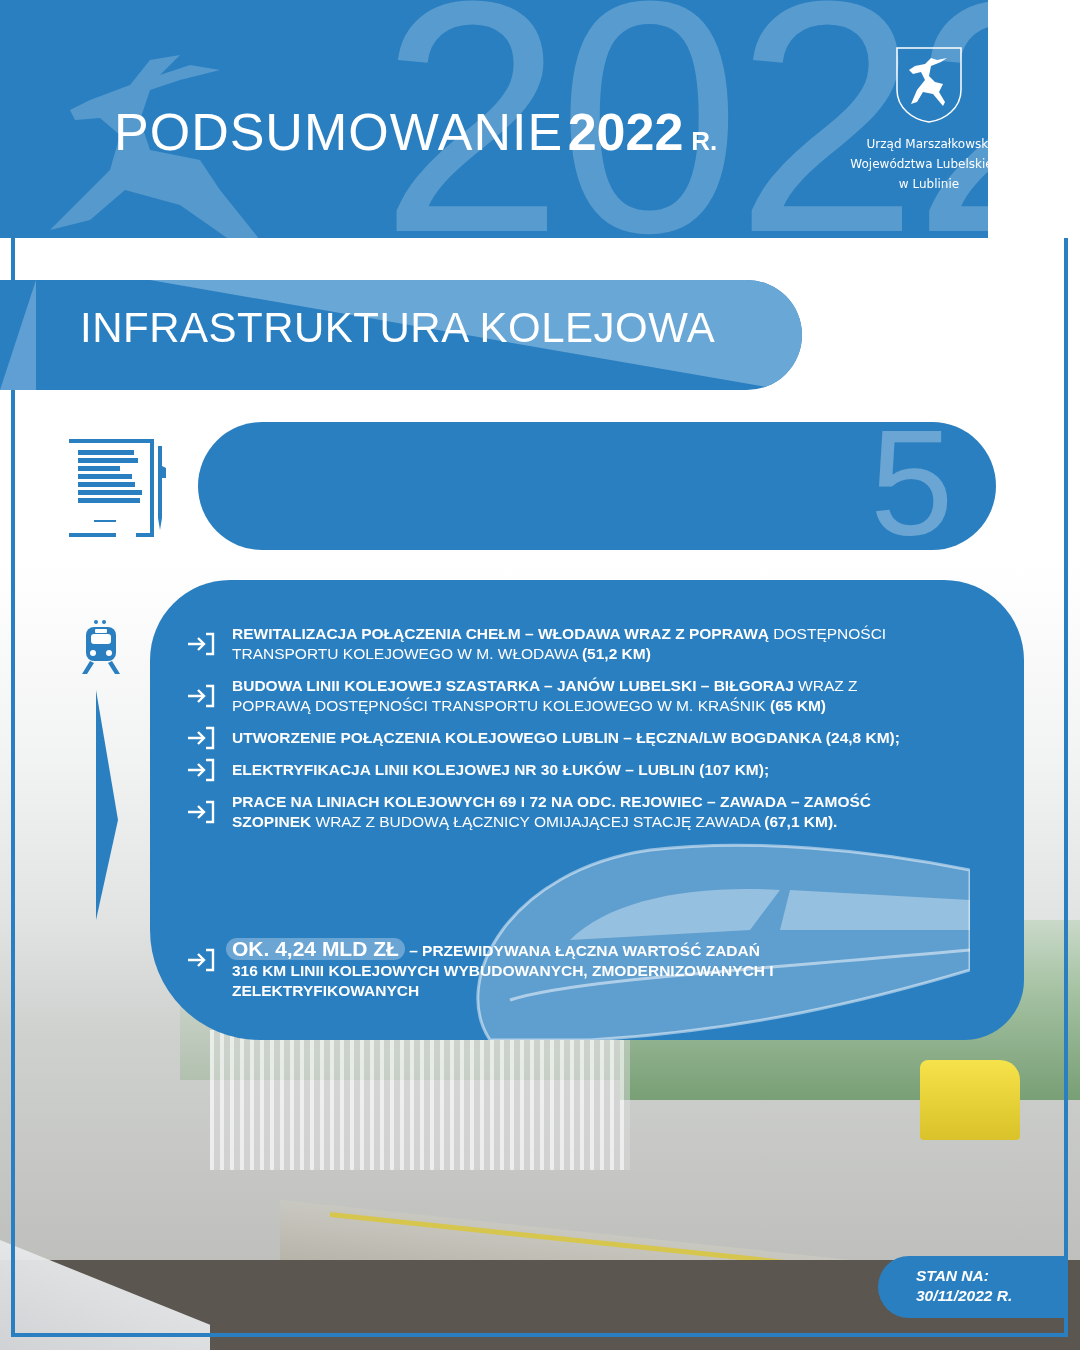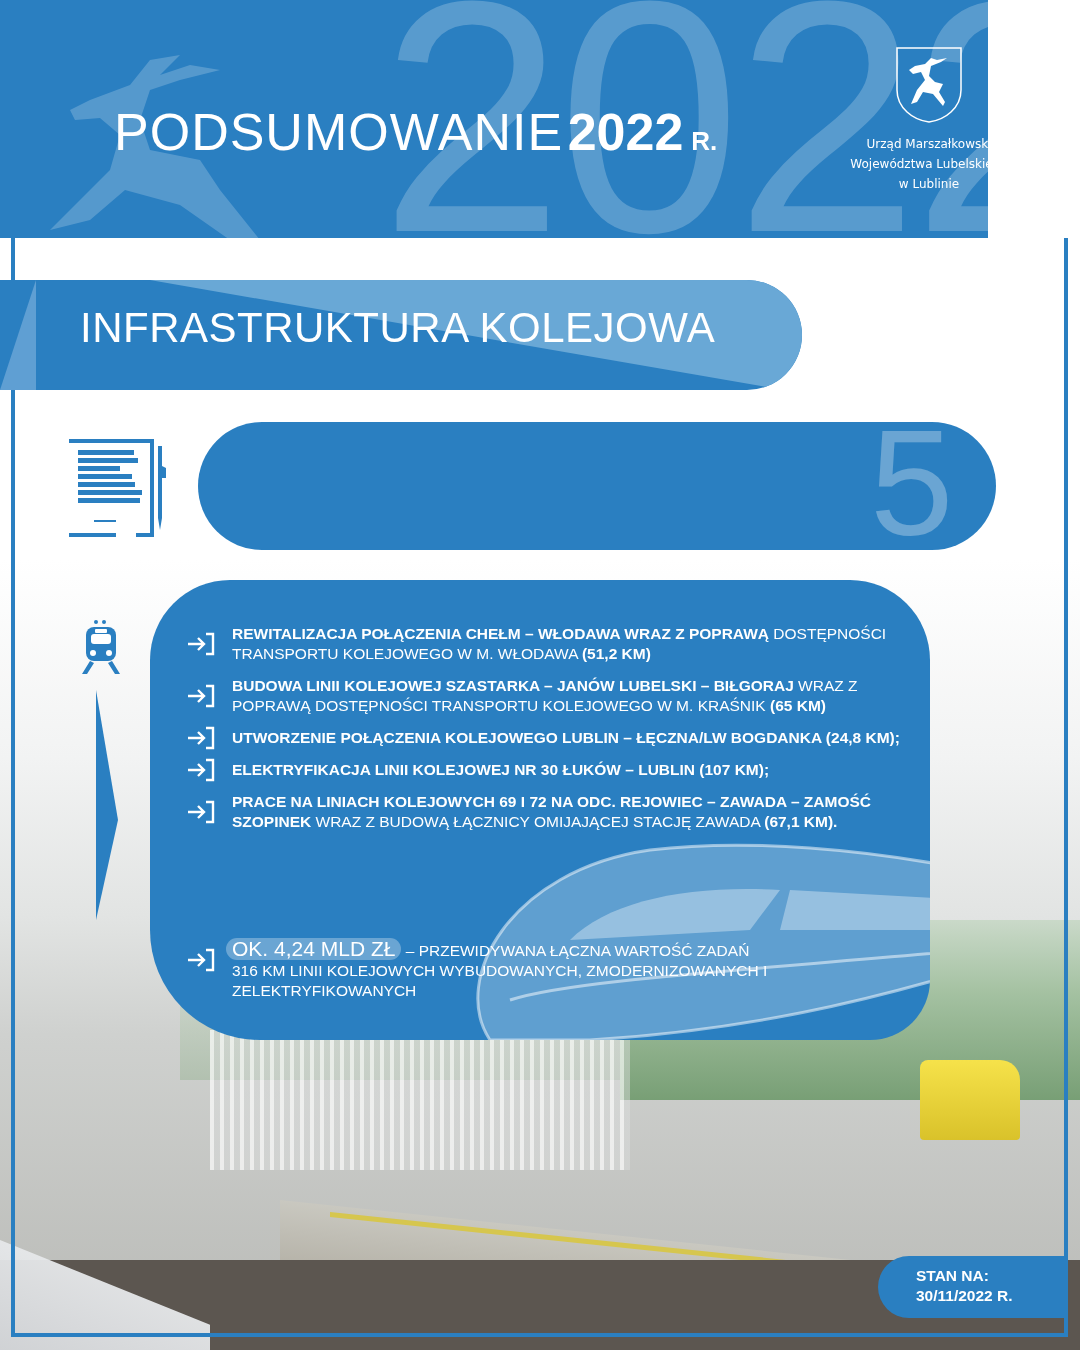--- a/index.html
+++ b/index.html
@@ -44,33 +44,33 @@
 
   
   .doc-icon { position: absolute; left: 66px; top: 438px; width: 106px; height: 100px; }
   .contracts { position: absolute; left: 198px; top: 422px; width: 798px; height: 128px; background: #2a7fc1; border-radius: 64px; overflow: hidden; }
   .contracts .big5 { position: absolute; left: 672px; top: -14px; font-size: 150px; color: rgba(255,255,255,.3); line-height: 1; }
   .contracts .text { position: absolute; left: 44px; top: 34px; width: 720px; color: #fff; font-size: 16.5px; font-weight: 700; line-height: 22.5px; letter-spacing: .3px; }
 
   
   .train-icon { position: absolute; left: 80px; top: 620px; width: 42px; height: 56px; }
   .arrow-pointer { position: absolute; left: 96px; top: 690px; width: 24px; height: 230px; }
-  .projects { position: absolute; left: 150px; top: 580px; width: 780px; height: 460px; background: #2a7fc1; border-radius: 80px 80px 60px 110px; overflow: hidden; }
+  .projects { position: absolute; left: 150px; top: 580px; width: 874px; height: 460px; background: #2a7fc1; border-radius: 80px 80px 60px 110px; overflow: hidden; }
   .projects .train-ghost { position: absolute; left: 300px; top: 250px; width: 520px; height: 220px; }
   .projects ul { list-style: none; position: absolute; left: 36px; top: 44px; width: 720px; }
   .projects li { position: relative; padding-left: 46px; color: #fff; font-size: 15.5px; line-height: 20px; margin-bottom: 12px; }
   .projects li .b { font-weight: 700; }
   .projects li .n { font-weight: 400; }
   .projects .li-icon { position: absolute; left: 0; top: 50%; margin-top: -12px; width: 30px; height: 24px; }
-  .projects .summary { position: absolute; left: 36px; top: 358px; width: 720px; padding-left: 46px; color: #fff; font-size: 15.5px; line-height: 20px; font-weight: 400; }
+  .projects .summary { position: absolute; left: 36px; top: 358px; width: 720px; padding-left: 46px; color: #fff; font-size: 15.5px; line-height: 20px; font-weight: 700; }
   .projects .summary .li-icon { position: absolute; left: 0; top: 22px; width: 30px; height: 24px; }
   .projects .summary .amount { display: inline-block; background: rgba(255,255,255,.3); border-radius: 14px; padding: 1px 6px; font-size: 21px; margin-left: -6px; }
 
   
-  .status { position: absolute; left: 878px; top: 1256px; width: 190px; height: 62px; background: #2a7fc1; border-radius: 31px 0 0 31px; color: #fff; font-weight: 700; font-size: 15.5px; line-height: 20px; padding: 10px 0 0 38px; }
+  .status { position: absolute; left: 878px; top: 1256px; width: 190px; height: 62px; background: #2a7fc1; border-radius: 31px 0 0 31px; color: #fff; font-weight: 700; font-size: 15.5px; line-height: 20px; padding: 10px 0 0 38px; font-style: italic; }
 </style>
 </head>
 <body>
 
 <div class="photo">
   <div class="sky"></div>
   <div class="train-cars2"></div>
   <div class="train-cars"></div>
   <div class="fence"></div>
   <div class="platform-wall"></div>

